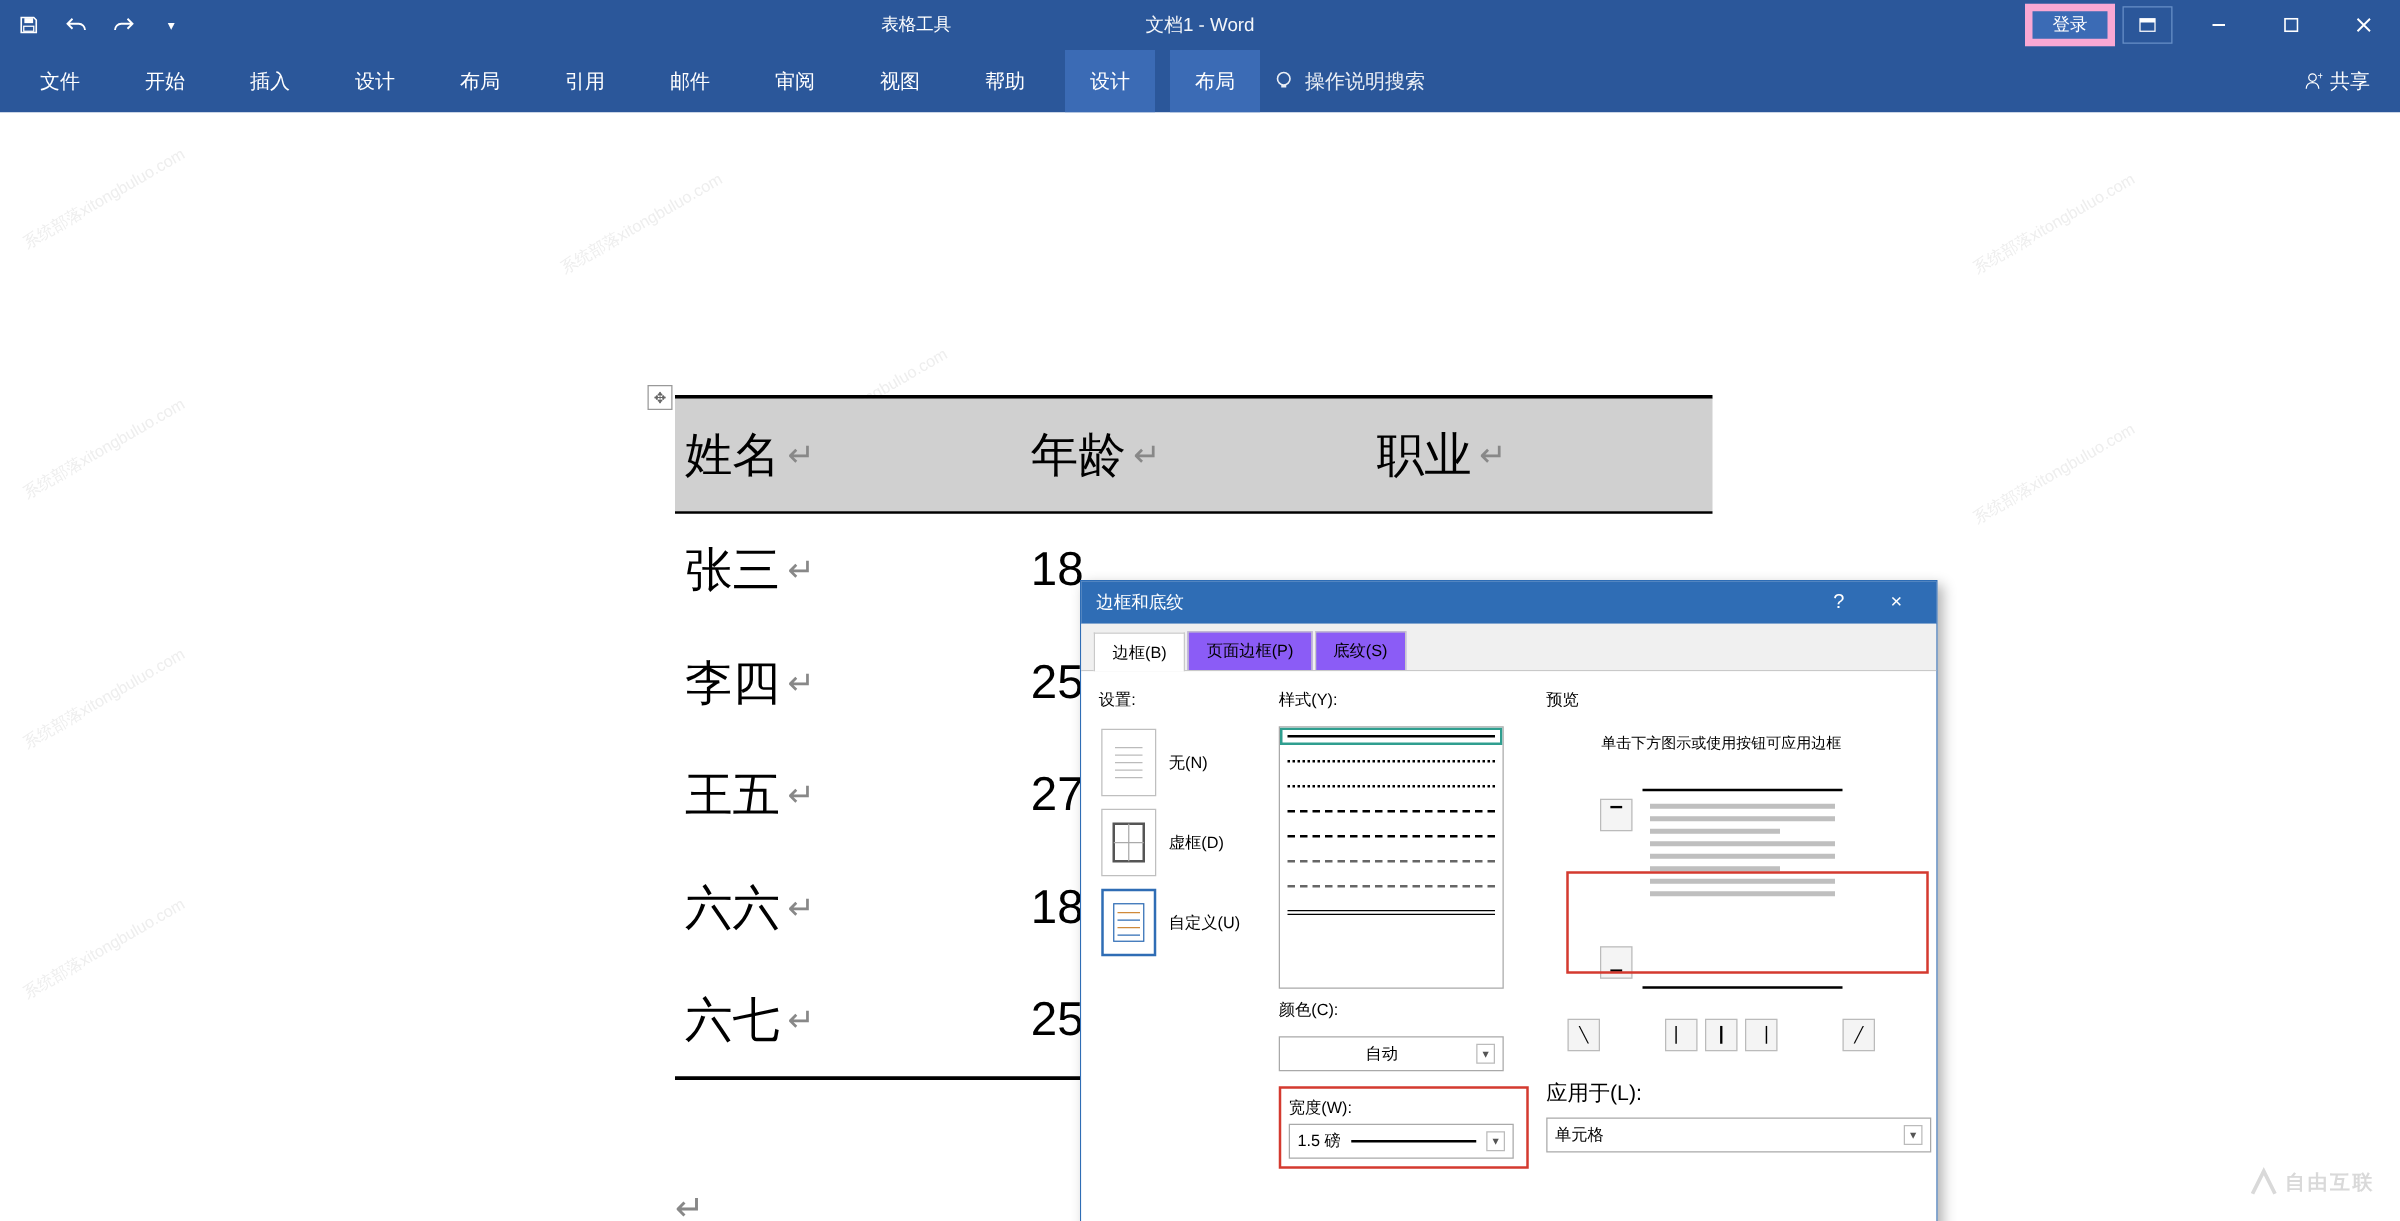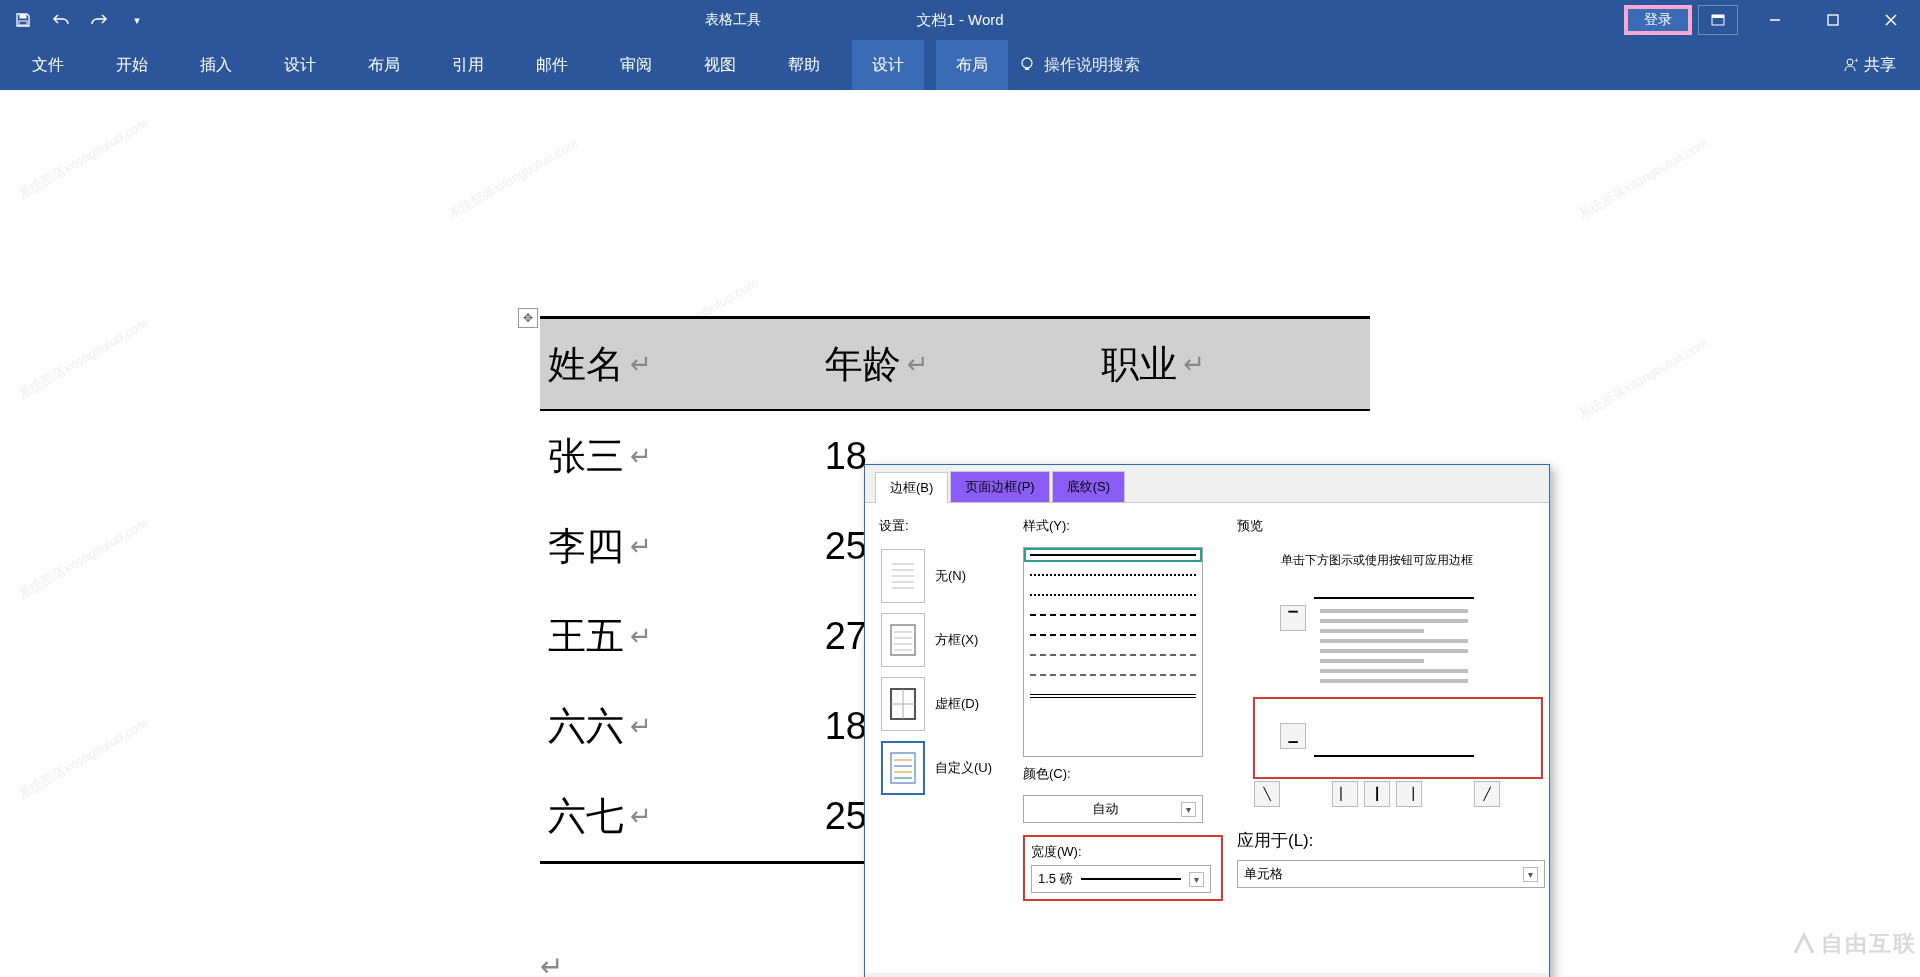--- a/index.html
+++ b/index.html
@@ -7,21 +7,21 @@
 
 
 .titlebar { background:#2b579a; height:40px; display:flex; align-items:center; color:#fff; font-size:13px; }
 .qat { display:flex; align-items:center; gap:4px; padding:0 6px; }
 .qat .btn { width:34px; height:34px; display:flex; align-items:center; justify-content:center; cursor:pointer; }
 .qat svg { fill:#fff; stroke:#fff; }
 .titlebar .tools { margin-left:520px; padding:0 25px; font-size:14px; }
 .titlebar .doc { margin-left:auto; position:absolute; left:50%; transform:translateX(-50%); opacity:.95; font-size:15px; }
 .winctrls { margin-left:auto; display:flex; align-items:center; }
 .winctrls .wbtn { width:58px; height:40px; display:flex; align-items:center; justify-content:center; cursor:pointer; }
-.login-pill { background:#3b6bb5; border:4px solid #f9a8d4; padding:2px 16px; font-size:14px; margin-right:6px; }
+.login-pill { background:#3b6bb5; border:6px solid #f9a8d4; padding:2px 16px; font-size:14px; margin-right:6px; }
 .ribbon-display { width:40px; height:30px; border:1px solid #6890c7; display:flex; align-items:center; justify-content:center; margin-right:8px; }
 
 
 .ribbon { background:#2b579a; height:50px; display:flex; align-items:center; color:#fff; font-size:16px; }
 .rtab { padding:0 20px; height:50px; display:flex; align-items:center; cursor:pointer;margin-left:12px; }
 .rtab.ctx { background:#3b6bb5; }
 .tellme { display:flex; align-items:center; gap:8px; margin-left:10px; opacity:.9; }
 .share { margin-left:auto; margin-right:24px; display:flex; align-items:center; gap:6px; }
 
 
@@ -69,21 +69,21 @@
 .preview-box { width:280px; }
 .preview-hint { font-size:12px; text-align:center; line-height:1.5; margin:4px 0 10px; }
 .preview-canvas { height:180px; position:relative; display:flex; align-items:center; justify-content:center; }
 .pv-paper { width:160px; height:160px; border-top:2px solid #000; border-bottom:2px solid #000; padding:10px 6px; display:flex; flex-direction:column; gap:6px; }
 .pv-paper .tline { height:4px; background:#bfbfbf; }
 .pv-paper .tline.short { width:70%; }
 .pv-side-btn { width:26px; height:26px; border:1px solid #bbb; background:#f4f4f4; display:flex; align-items:center; justify-content:center; font-size:12px; cursor:pointer; }
 .pv-bottom-btns { display:flex; gap:6px; justify-content:center; margin-top:6px; }
 .apply-row { display:flex; align-items:center; gap:6px; margin-top:14px; }
 
-.logo-wm { position:absolute; right:3px; bottom:18px; color:#d9d9d9; font-size:22px; font-weight:bold; letter-spacing:2px; display:flex; align-items:center; gap:4px;}
+.logo-wm { position:absolute; right:20px; bottom:18px; color:#d9d9d9; font-size:16px; font-weight:bold; letter-spacing:2px; display:flex; align-items:center; gap:4px;}
 .thumb svg{stroke:#888;}
 </style>
 </head>
 <body>
 
 <div class="titlebar">
   <div class="qat">
     <div class="btn">
         <svg width="16" height="16" viewBox="0 0 16 16">
           <path d="M2 2h10l2 2v10H2z" fill="none" stroke="#fff" stroke-width="1.3"></path>
@@ -239,20 +239,27 @@
       <div class="cell">
           <span>25</span>
         </div>
         <div class="cell"></div>
     </div>
     <div class="hr"></div>
   </div>
   <span class="parmark" style="top:860px;">↵</span>
 
   <div class="dialog">
+    <div class="dlg-title">
+      <span>边框和底纹</span>
+      <div class="sp">
+        <div>?</div>
+        <div>×</div>
+      </div>
+    </div>
     <div class="dlg-tabs">
       <div class="dlg-tab active">边框(B)</div>
       <div class="dlg-tab">页面边框(P)</div>
       <div class="dlg-tab">底纹(S)</div>
     </div>
     <div class="dlg-body">
 
       <div class="col" style="width:130px;">
         <h6>设置:</h6>
         <div class="setting-opts">
@@ -260,32 +267,20 @@
               <div class="thumb">
                 <svg width="30" height="36">
                   <line x1="4" y1="6" x2="26" y2="6" stroke="#bbb"></line>
                   <line x1="4" y1="12" x2="26" y2="12" stroke="#bbb"></line>
                   <line x1="4" y1="18" x2="26" y2="18" stroke="#bbb"></line>
                   <line x1="4" y1="24" x2="26" y2="24" stroke="#bbb"></line>
                   <line x1="4" y1="30" x2="26" y2="30" stroke="#bbb"></line>
                 </svg>
               </div>
               <span>无(N)</span>
-            </div>
-          <div class="setopt">
-              <div class="thumb">
-                <svg width="30" height="36">
-                  <rect x="3" y="3" width="24" height="30" fill="none" stroke="#555"></rect>
-                  <line x1="6" y1="10" x2="24" y2="10" stroke="#bbb"></line>
-                  <line x1="6" y1="16" x2="24" y2="16" stroke="#bbb"></line>
-                  <line x1="6" y1="22" x2="24" y2="22" stroke="#bbb"></line>
-                  <line x1="6" y1="28" x2="24" y2="28" stroke="#bbb"></line>
-                </svg>
-              </div>
-              <span>方框(X)</span>
             </div>
           <div class="setopt">
               <div class="thumb">
                 <svg width="30" height="36">
                   <rect x="3" y="3" width="24" height="30" fill="none" stroke="#555" stroke-width="2"></rect>
                   <line x1="3" y1="18" x2="27" y2="18" stroke="#aaa"></line>
                   <line x1="15" y1="3" x2="15" y2="33" stroke="#aaa"></line>
                 </svg>
               </div>
               <span>虚框(D)</span>

